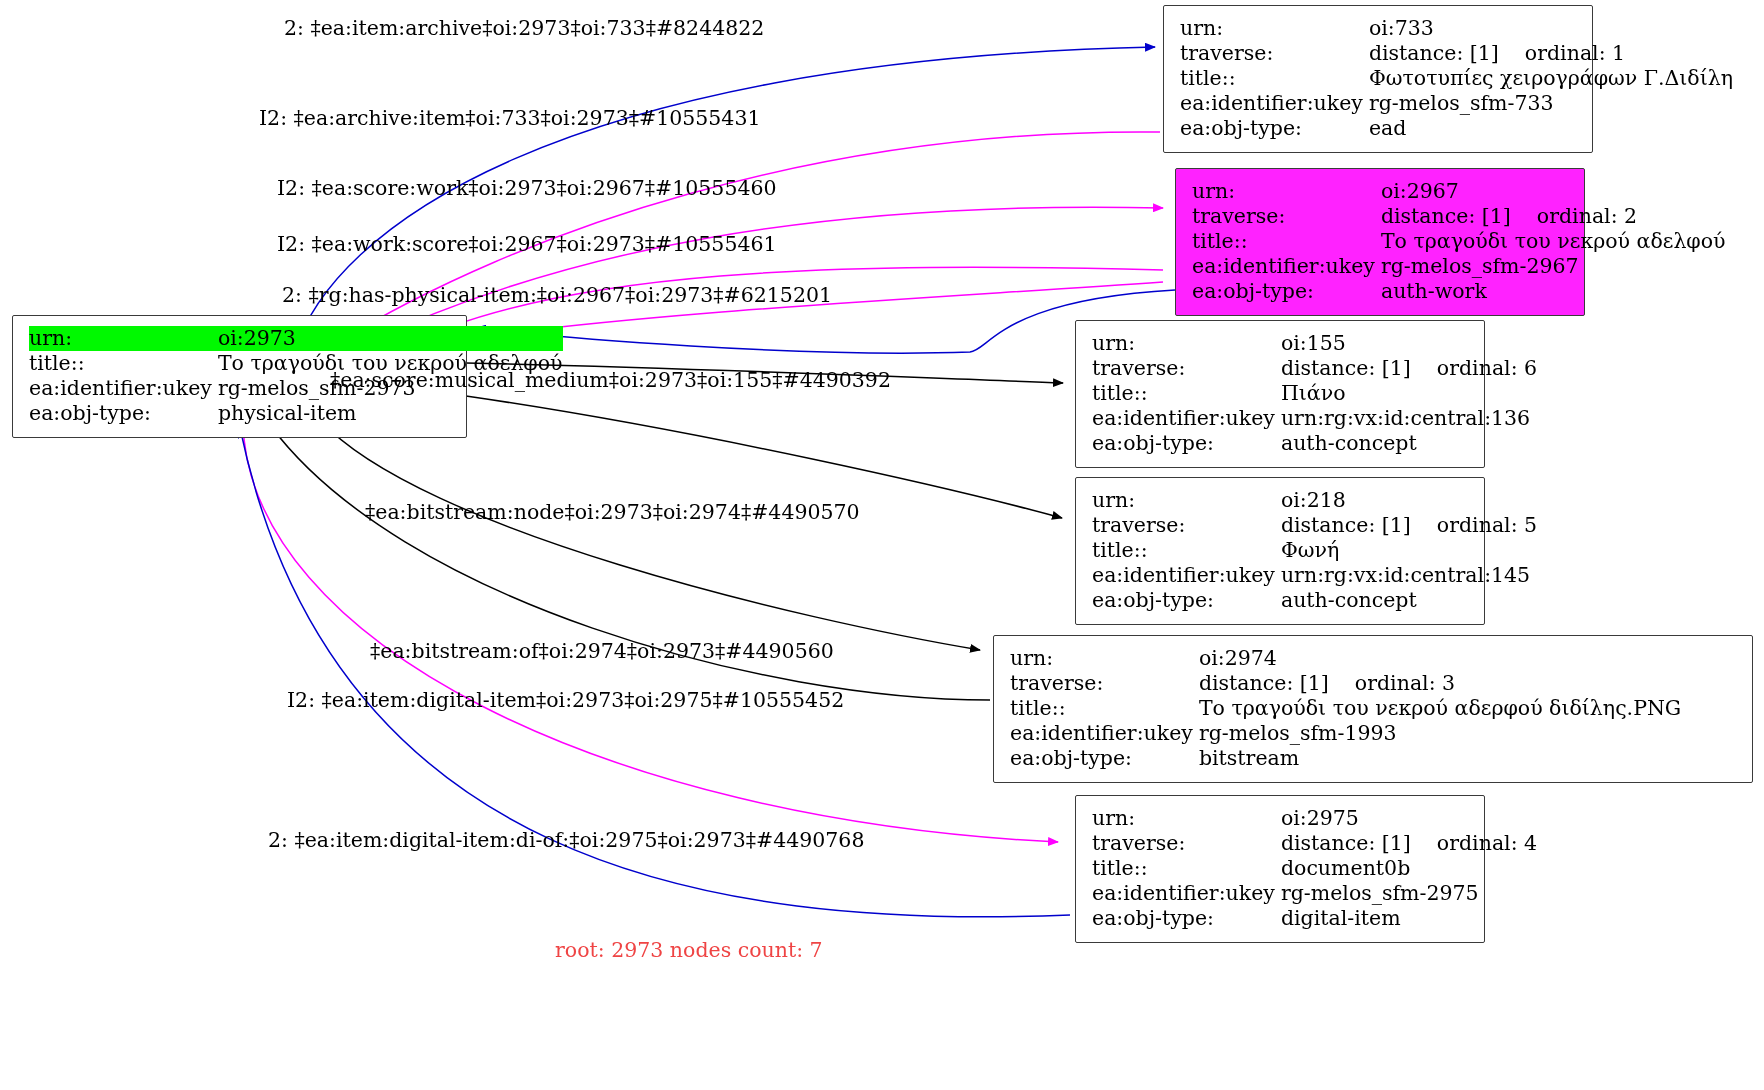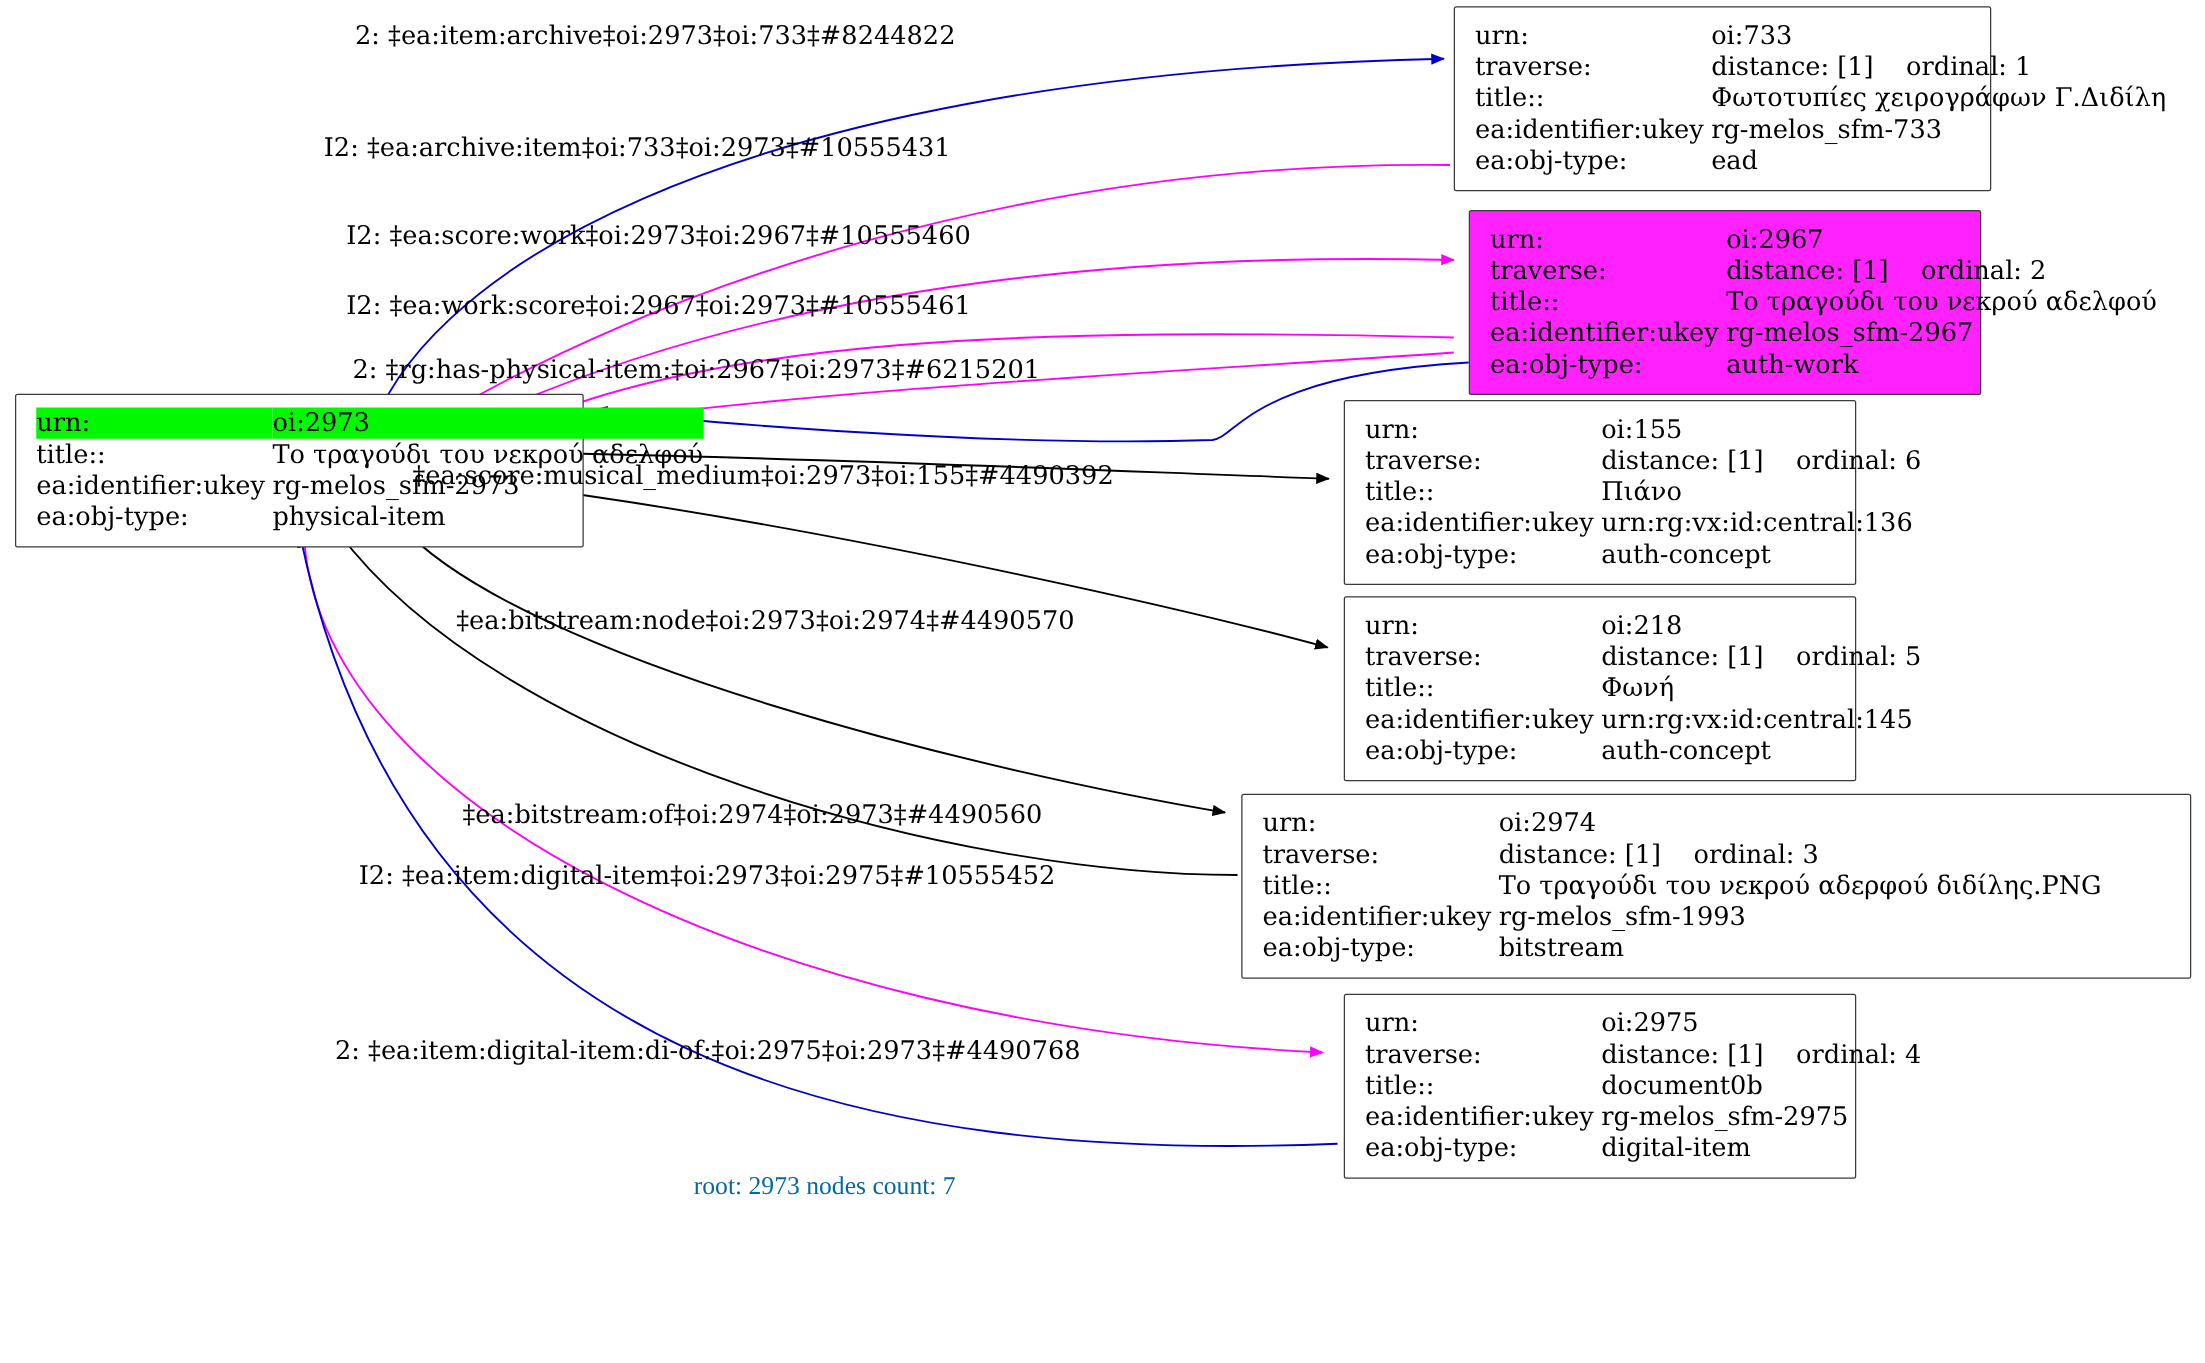--- a/index.html
+++ b/index.html
@@ -64,23 +64,22 @@
     white-space: nowrap;
     background: transparent;
   }
   .ord {
     display: inline-block;
     padding-left: 26px;
   }
   .graph-caption {
     position: absolute;
     font-size: 20.5px;
-    color: #0369a1;
+    color: #ef4444;
     white-space: nowrap;
-    font-family: Liberation Serif, serif;
   }
 </style>
 </head>
 <body>
 
 <div id="canvas">
 
   <svg class="edge-layer" viewBox="0 0 1764 1090">
     <defs>
       <marker id="ar-blue" markerWidth="11" markerHeight="9" refX="10" refY="4.5" orient="auto" markerUnits="userSpaceOnUse">
@@ -303,20 +302,20 @@
     </tbody>
       </table>
   </div>
 
   <div class="edge-label" style="left:284px; top:16px;">2: ‡ea:item:archive‡oi:2973‡oi:733‡#8244822</div>
   <div class="edge-label" style="left:259px; top:106px;">I2: ‡ea:archive:item‡oi:733‡oi:2973‡#10555431</div>
   <div class="edge-label" style="left:277px; top:176px;">I2: ‡ea:score:work‡oi:2973‡oi:2967‡#10555460</div>
   <div class="edge-label" style="left:277px; top:232px;">I2: ‡ea:work:score‡oi:2967‡oi:2973‡#10555461</div>
   <div class="edge-label" style="left:282px; top:283px;">2: ‡rg:has-physical-item:‡oi:2967‡oi:2973‡#6215201</div>
   <div class="edge-label" style="left:330px; top:368px;">‡ea:score:musical_medium‡oi:2973‡oi:155‡#4490392</div>
-  <div class="edge-label" style="left:365px; top:484px;">‡ea:bitstream:node‡oi:2973‡oi:2974‡#4490570</div>
+  <div class="edge-label" style="left:365px; top:500px;">‡ea:bitstream:node‡oi:2973‡oi:2974‡#4490570</div>
   <div class="edge-label" style="left:370px; top:639px;">‡ea:bitstream:of‡oi:2974‡oi:2973‡#4490560</div>
   <div class="edge-label" style="left:287px; top:688px;">I2: ‡ea:item:digital-item‡oi:2973‡oi:2975‡#10555452</div>
   <div class="edge-label" style="left:268px; top:828px;">2: ‡ea:item:digital-item:di-of:‡oi:2975‡oi:2973‡#4490768</div>
 
   <div class="graph-caption" style="left:555px; top:938px;">root: 2973 nodes count: 7</div>
 
 </div>
 
 </body></html>

